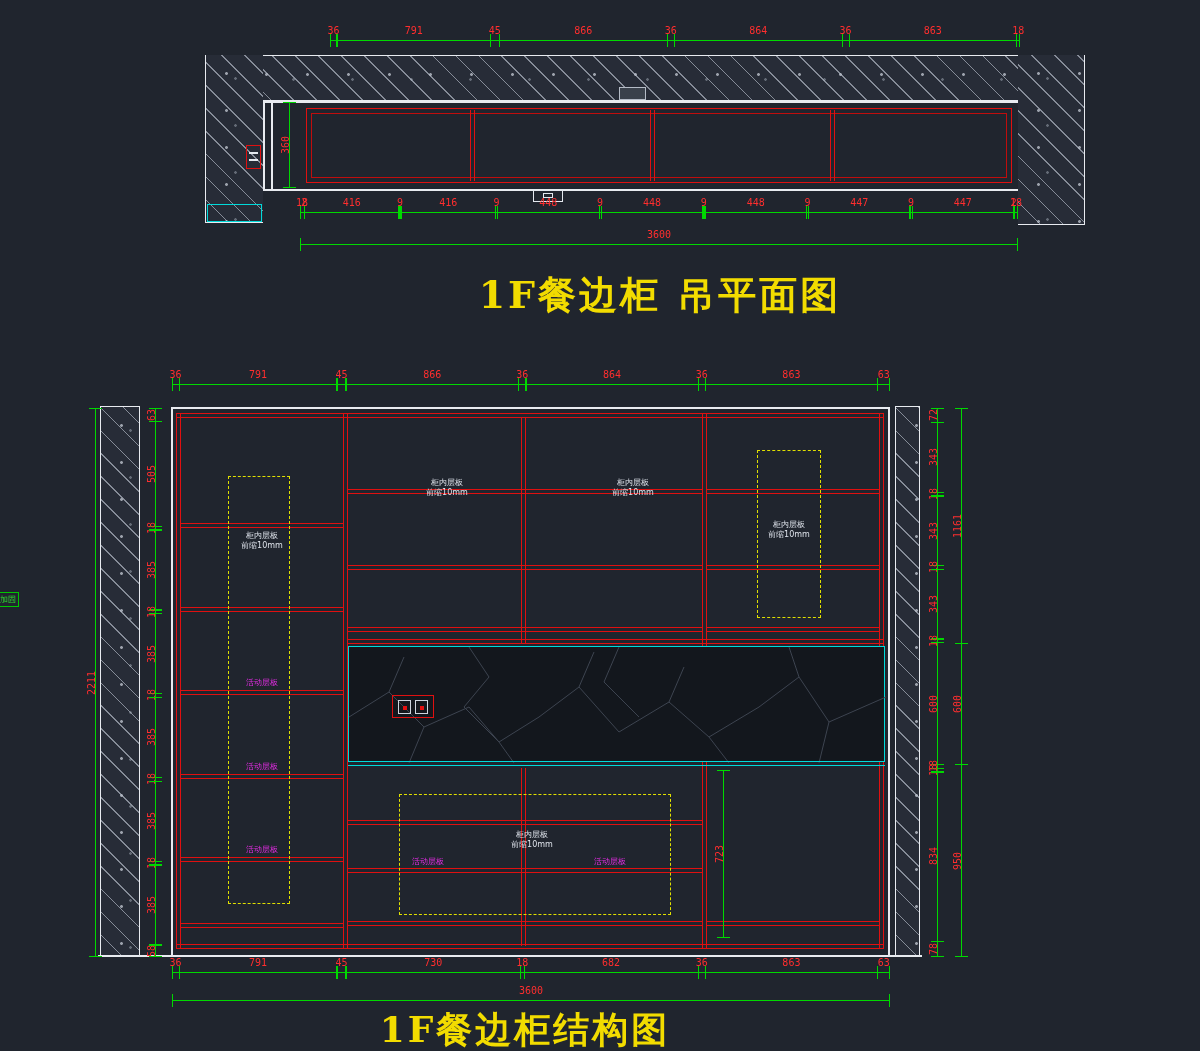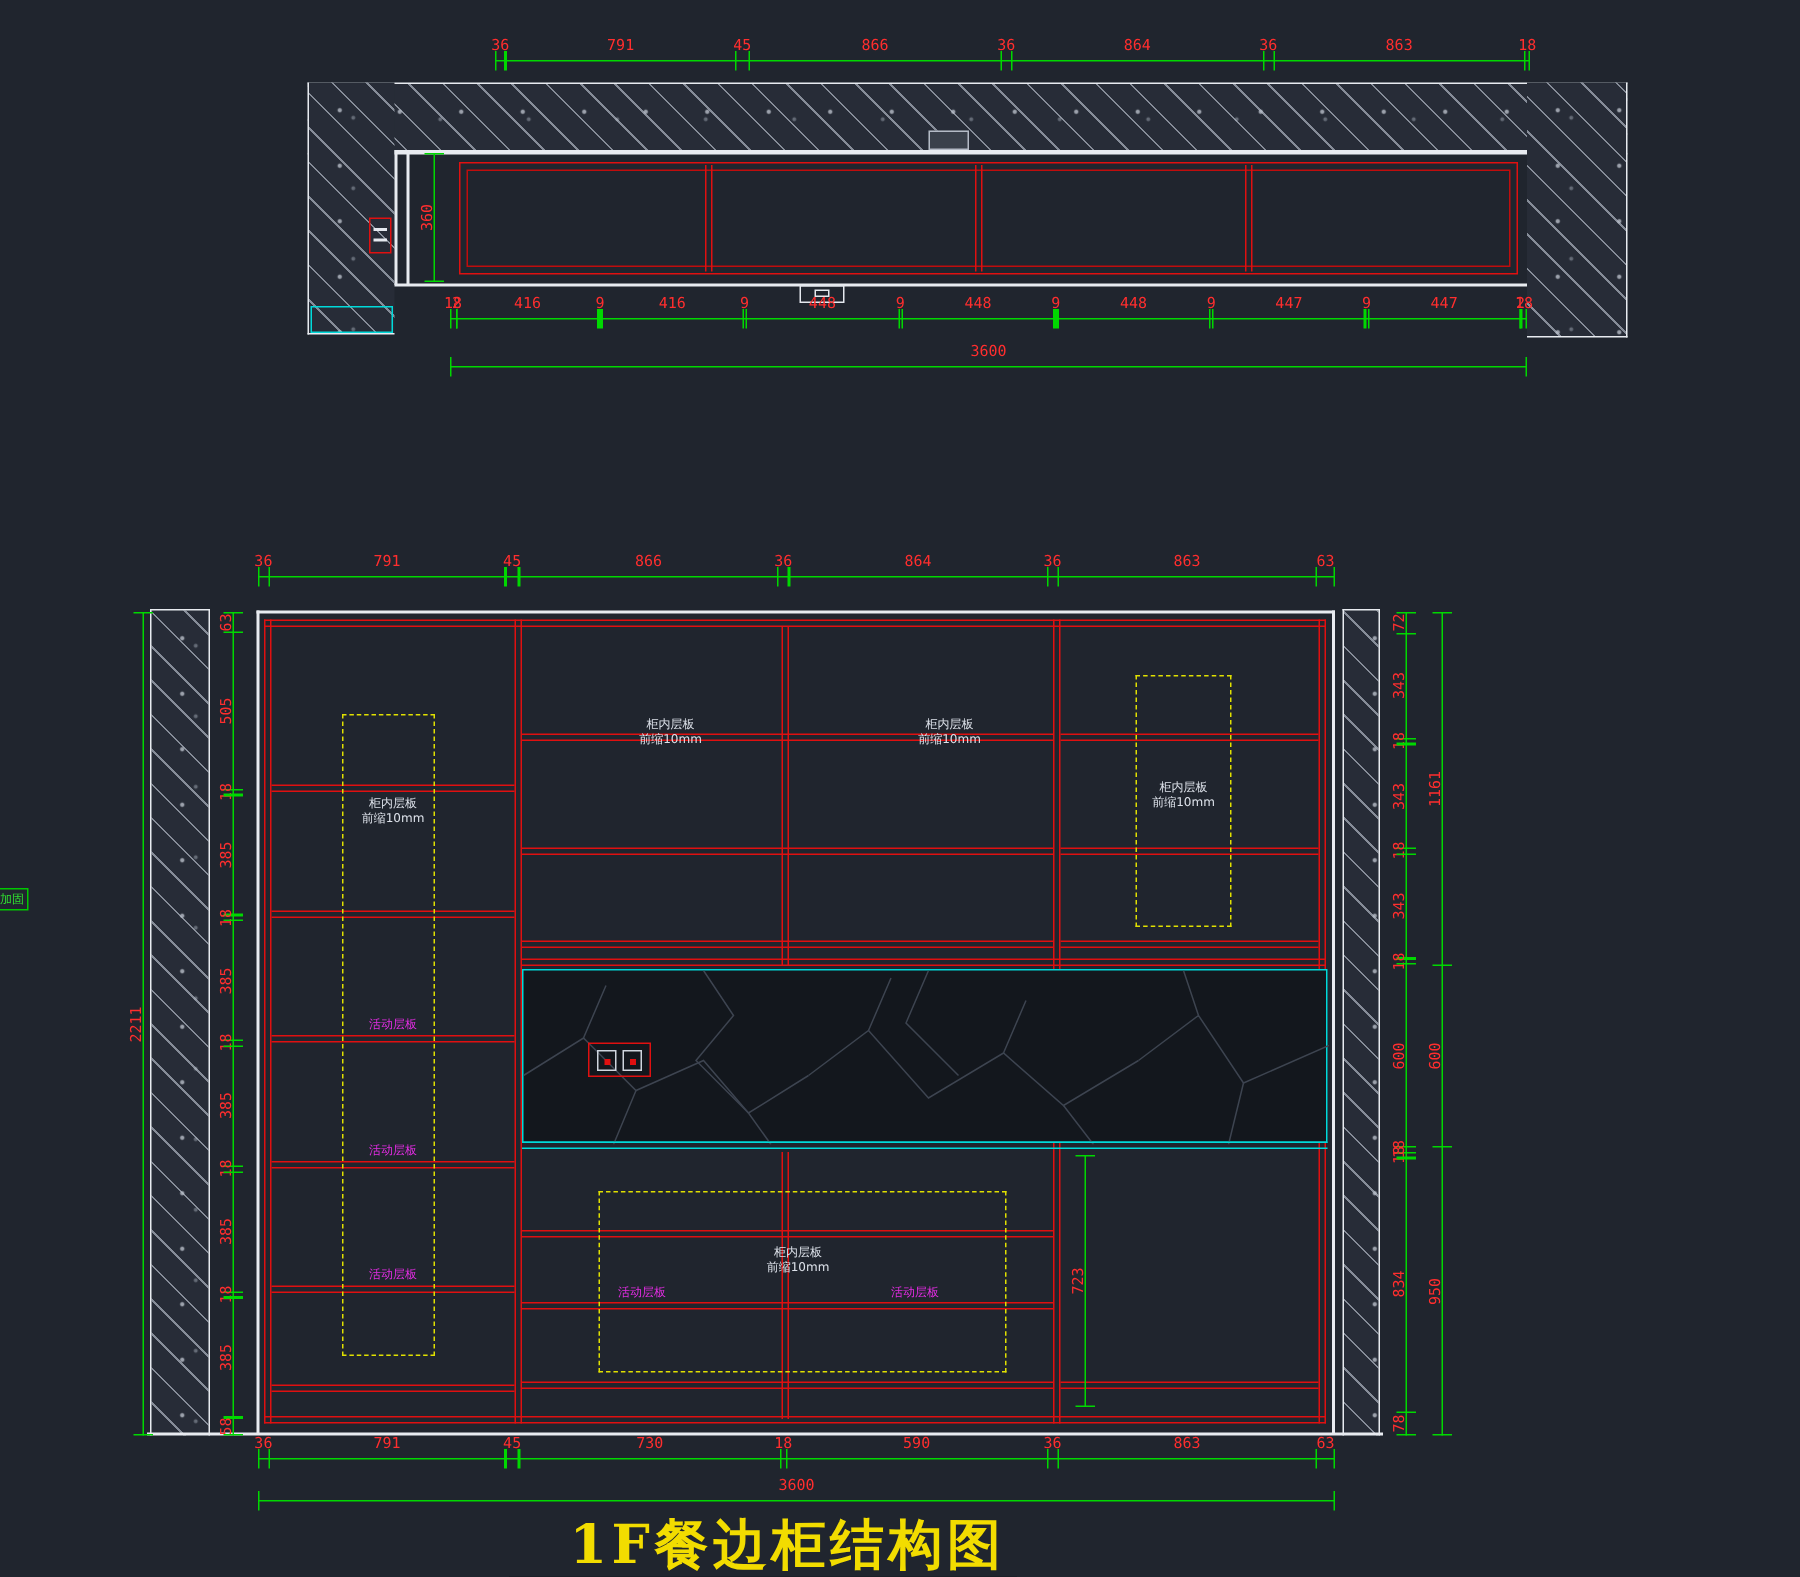--- a/index.html
+++ b/index.html
@@ -207,20 +207,21 @@
       <i class="tick end"></i>
     </div>
   <div class="dim v" style="left:278px;top:102px;height:86px;">
       <div class="seg" style="flex-grow: 360;">
         <i class="tick"></i>
         <span class="dlabel">360</span>
       </div>
       <i class="tick end"></i>
     </div>
 
+  <div class="title" style="left:330px;top:270px;width:660px;font-size:38px;">1F餐边柜  吊平面图</div>
 
   <div class="hatch" style="left:100px;top:406px;width:40px;height:551px;border-left:1.5px solid #e8ebf0;border-right:1.5px solid #e8ebf0;border-top:1.5px solid #e8ebf0;"></div>
   <div class="hatch" style="left:895px;top:406px;width:25px;height:551px;border-left:1.5px solid #e8ebf0;border-right:1.5px solid #e8ebf0;border-top:1.5px solid #e8ebf0;"></div>
 
   <div class="wline" style="left:171px;top:407px;width:719px;height:1.5px;"></div>
   <div class="wline" style="left:171px;top:407px;width:1.5px;height:549px;"></div>
   <div class="wline" style="left:888px;top:407px;width:1.5px;height:549px;"></div>
   <div class="wline" style="left:98px;top:955px;width:824px;height:1.5px;"></div>
 
   <div class="rdbl-h" style="left:176px;top:413px;width:708px;"></div>
@@ -480,21 +481,21 @@
       <div class="seg" style="flex-grow: 875;">
         <i class="tick"></i>
         <span class="dlabel">730</span>
       </div>
       <div class="seg" style="flex-grow: 18;">
         <i class="tick"></i>
         <span class="dlabel">18</span>
       </div>
       <div class="seg" style="flex-grow: 873;">
         <i class="tick"></i>
-        <span class="dlabel">590</span>
+        <span class="dlabel">682</span>
       </div>
       <div class="seg" style="flex-grow: 36;">
         <i class="tick"></i>
         <span class="dlabel">36</span>
       </div>
       <div class="seg" style="flex-grow: 863;">
         <i class="tick"></i>
         <span class="dlabel">863</span>
       </div>
       <div class="seg" style="flex-grow: 63;">

